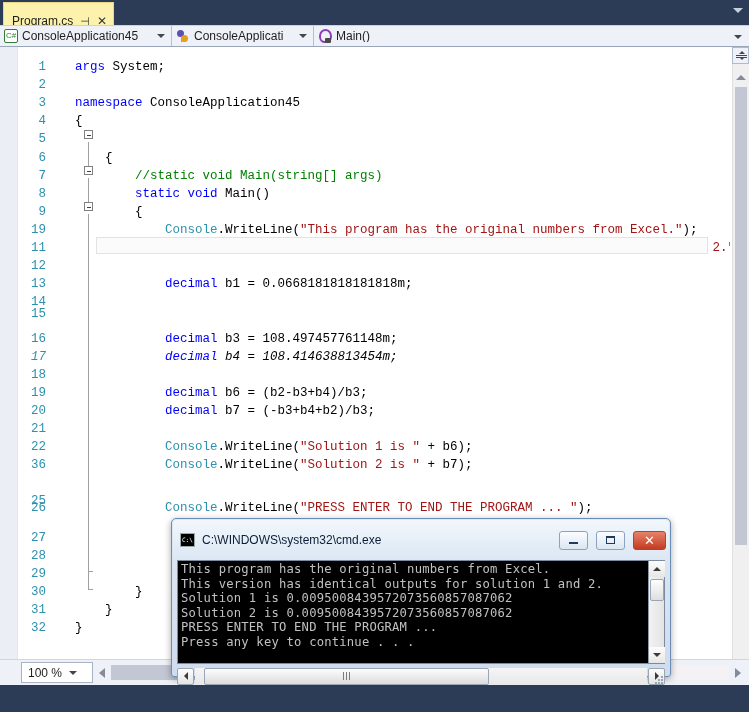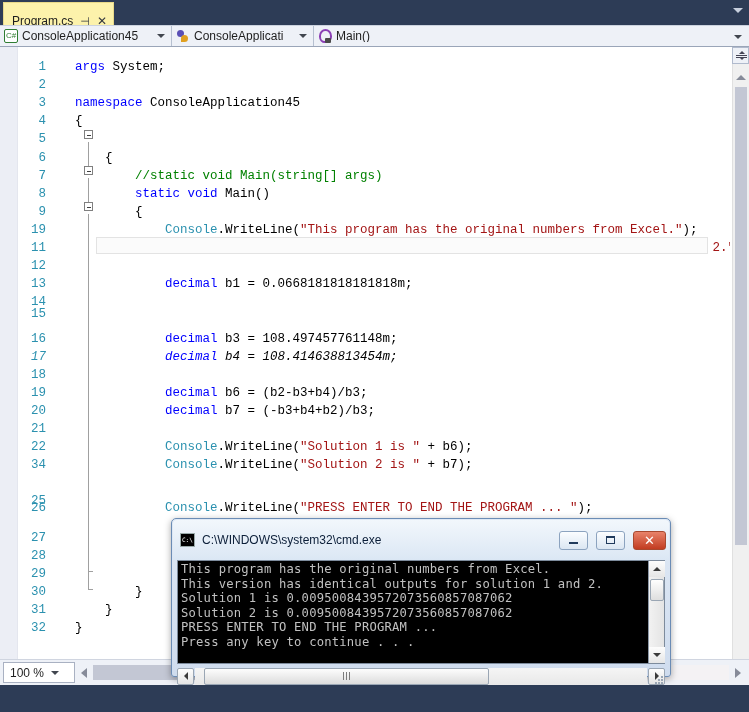--- a/index.html
+++ b/index.html
@@ -278,21 +278,21 @@
   
   .ed-bottom {
     position: absolute; left: 0; bottom: 0;
     width: 749px; height: 26px;
     background: #eef1f7;
     border-top: 1px solid #d0d5e0;
     display: flex; align-items: center;
   }
   .zoom-combo {
     width: 72px; height: 21px;
-    margin-left: 3px;
+    margin-left: 21px;
     background: #ffffff;
     border: 1px solid #a9b1c2;
     display: flex; align-items: center;
     padding: 0 11px 0 6px;
     cursor: pointer;
     flex: 0 0 auto;
   }
   .zoom-text {
     font-size: 12px; color: #1e1e1e;
     flex: 1; line-height: 1;
@@ -557,21 +557,21 @@
         <div class="code-line" style="position: absolute; left: 0px; right: 0px; top: 228.2px;"><span class="lnum">13</span><span class="ltext"><span class="p">            </span><span class="k">decimal</span> <span class="p">b1 = 0.0668181818181818m;</span></span></div>
         <div class="code-line" style="position: absolute; left: 0px; right: 0px; top: 246.3px;"><span class="lnum">14</span></div>
         <div class="code-line" style="position: absolute; left: 0px; right: 0px; top: 258px;"><span class="lnum">15</span><span class="ltext"></span></div>
         <div class="code-line" style="position: absolute; left: 0px; right: 0px; top: 282.5px;"><span class="lnum">16</span><span class="ltext"><span class="p">            </span><span class="k">decimal</span> <span class="p">b3 = 108.497457761148m;</span></span></div>
         <div class="code-line" style="position: absolute; left: 0px; right: 0px; top: 300.6px; font-style: italic;"><span class="lnum">17</span><span class="ltext"><span class="p">            </span><span class="k">decimal</span> <span class="p">b4 = 108.414638813454m;</span></span></div>
         <div class="code-line" style="position: absolute; left: 0px; right: 0px; top: 318.7px;"><span class="lnum">18</span><span class="ltext"></span></div>
         <div class="code-line" style="position: absolute; left: 0px; right: 0px; top: 336.8px;"><span class="lnum">19</span><span class="ltext"><span class="p">            </span><span class="k">decimal</span> <span class="p">b6 = (b2-b3+b4)/b3;</span></span></div>
         <div class="code-line" style="position: absolute; left: 0px; right: 0px; top: 354.9px;"><span class="lnum">20</span><span class="ltext"><span class="p">            </span><span class="k">decimal</span> <span class="p">b7 = (-b3+b4+b2)/b3;</span></span></div>
         <div class="code-line" style="position: absolute; left: 0px; right: 0px; top: 373px;"><span class="lnum">21</span><span class="ltext"></span></div>
         <div class="code-line" style="position: absolute; left: 0px; right: 0px; top: 391.1px;"><span class="lnum">22</span><span class="ltext"><span class="p">            </span><span class="t">Console</span><span class="p">.WriteLine(</span><span class="s">"Solution 1 is "</span><span class="p"> + b6);</span></span></div>
-        <div class="code-line" style="position: absolute; left: 0px; right: 0px; top: 409.2px;"><span class="lnum">34</span><span class="ltext"><span class="p">            </span><span class="t">Console</span><span class="p">.WriteLine(</span><span class="s">"Solution 2 is "</span><span class="p"> + b7);</span></span></div>
+        <div class="code-line" style="position: absolute; left: 0px; right: 0px; top: 409.2px;"><span class="lnum">36</span><span class="ltext"><span class="p">            </span><span class="t">Console</span><span class="p">.WriteLine(</span><span class="s">"Solution 2 is "</span><span class="p"> + b7);</span></span></div>
         <div class="code-line" style="position: absolute; left: 0px; right: 0px; top: 445.4px;"><span class="lnum">25</span><span class="ltext"></span></div>
         <div class="code-line" style="position: absolute; left: 0px; right: 0px; top: 452px;"><span class="lnum">26</span><span class="ltext"><span class="p">            </span><span class="t">Console</span><span class="p">.WriteLine(</span><span class="s">"PRESS ENTER TO END THE PROGRAM ... "</span><span class="p">);</span></span></div>
         <div class="code-line" style="position: absolute; left: 0px; right: 0px; top: 481.6px;"><span class="lnum">27</span><span class="ltext"></span></div>
         <div class="code-line" style="position: absolute; left: 0px; right: 0px; top: 499.7px;"><span class="lnum">28</span><span class="ltext"></span></div>
         <div class="code-line" style="position: absolute; left: 0px; right: 0px; top: 517.8px;"><span class="lnum">29</span><span class="ltext"></span></div>
         <div class="code-line" style="position: absolute; left: 0px; right: 0px; top: 535.9px;"><span class="lnum">30</span><span class="ltext"><span class="p">        }</span></span></div>
         <div class="code-line" style="position: absolute; left: 0px; right: 0px; top: 554px;"><span class="lnum">31</span><span class="ltext"><span class="p">    }</span></span></div>
         <div class="code-line" style="position: absolute; left: 0px; right: 0px; top: 572.1px;"><span class="lnum">32</span><span class="ltext"><span class="p">}</span></span></div>
 
       <div class="fold-box" style="top:83px;"></div>

